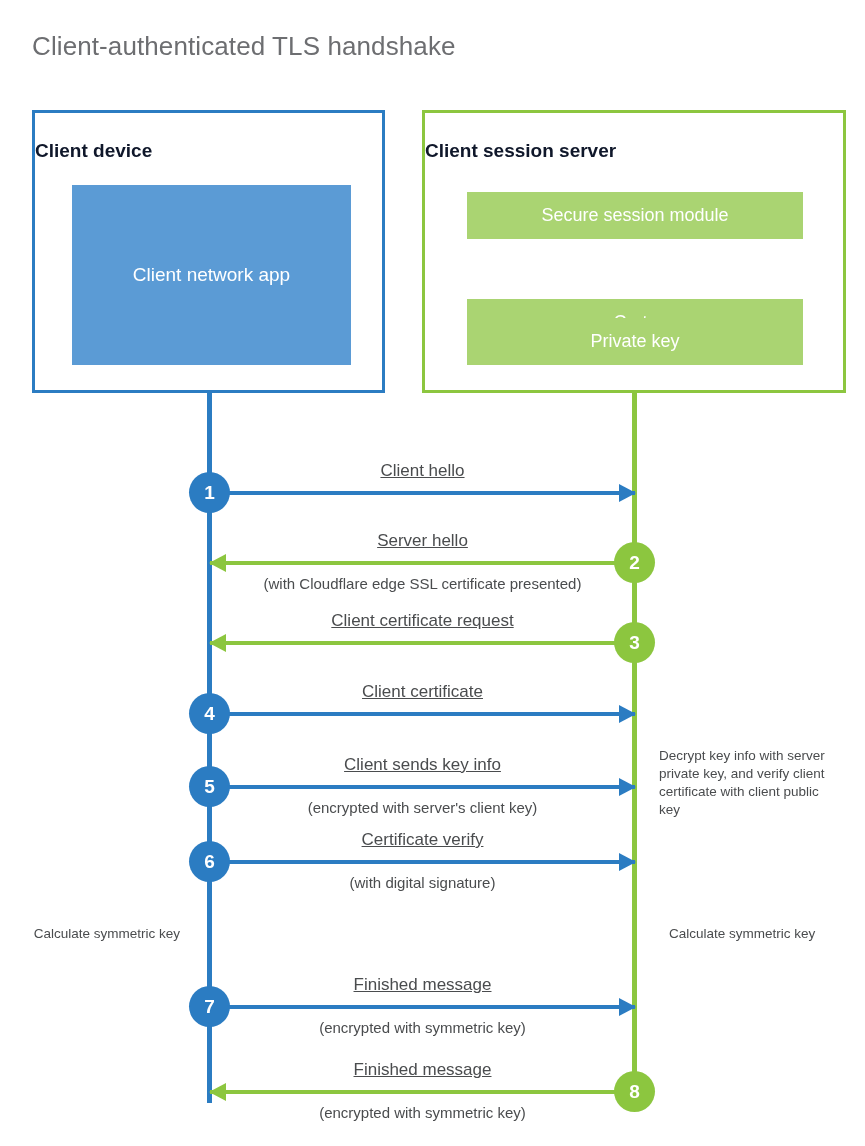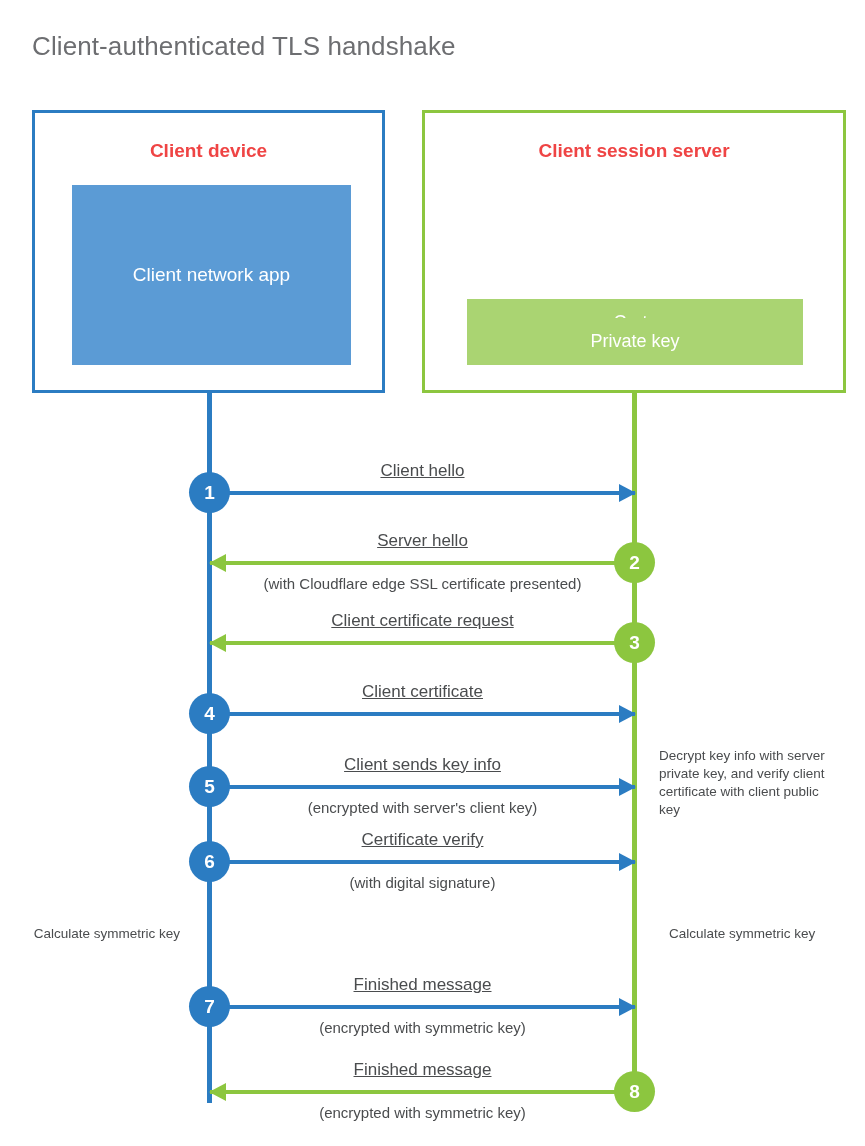--- a/index.html
+++ b/index.html
@@ -39,24 +39,23 @@
     border: 3px solid #2b7cc2;
   }
   #server-box {
     left: 422px;
     top: 110px;
     width: 424px;
     height: 283px;
     border: 3px solid #8cc63f;
   }
   .party-title {
-    text-align: center;
     font-size: 19px;
     font-weight: bold;
-    color: #ef4444;
+    color: #0f172a;
     margin-top: 27px;
   }
   #client-app {
     position: absolute;
     left: 37px;
     top: 72px;
     width: 279px;
     height: 180px;
     background: #5b9bd5;
     color: #ffffff;
@@ -209,20 +208,21 @@
 
 <h1 id="page-title">Client-authenticated TLS handshake</h1>
 
 <div id="client-box" class="party-box">
   <div class="party-title">Client device</div>
   <div id="client-app">Client network app</div>
 </div>
 
 <div id="server-box" class="party-box">
   <div class="party-title">Client session server</div>
+  <div id="server-bar-0" class="server-bar">Secure session module</div>
   <div id="server-bar-1" class="server-bar">Certs</div>
   <div id="server-bar-2" class="server-bar">Private key</div>
 </div>
 
 <div id="client-lifeline" class="lifeline"></div>
 <div id="server-lifeline" class="lifeline"></div>
 
 <div id="messages">
     <div class="msg" style="top: 493px;">
       <div class="msg-line blue"></div>

